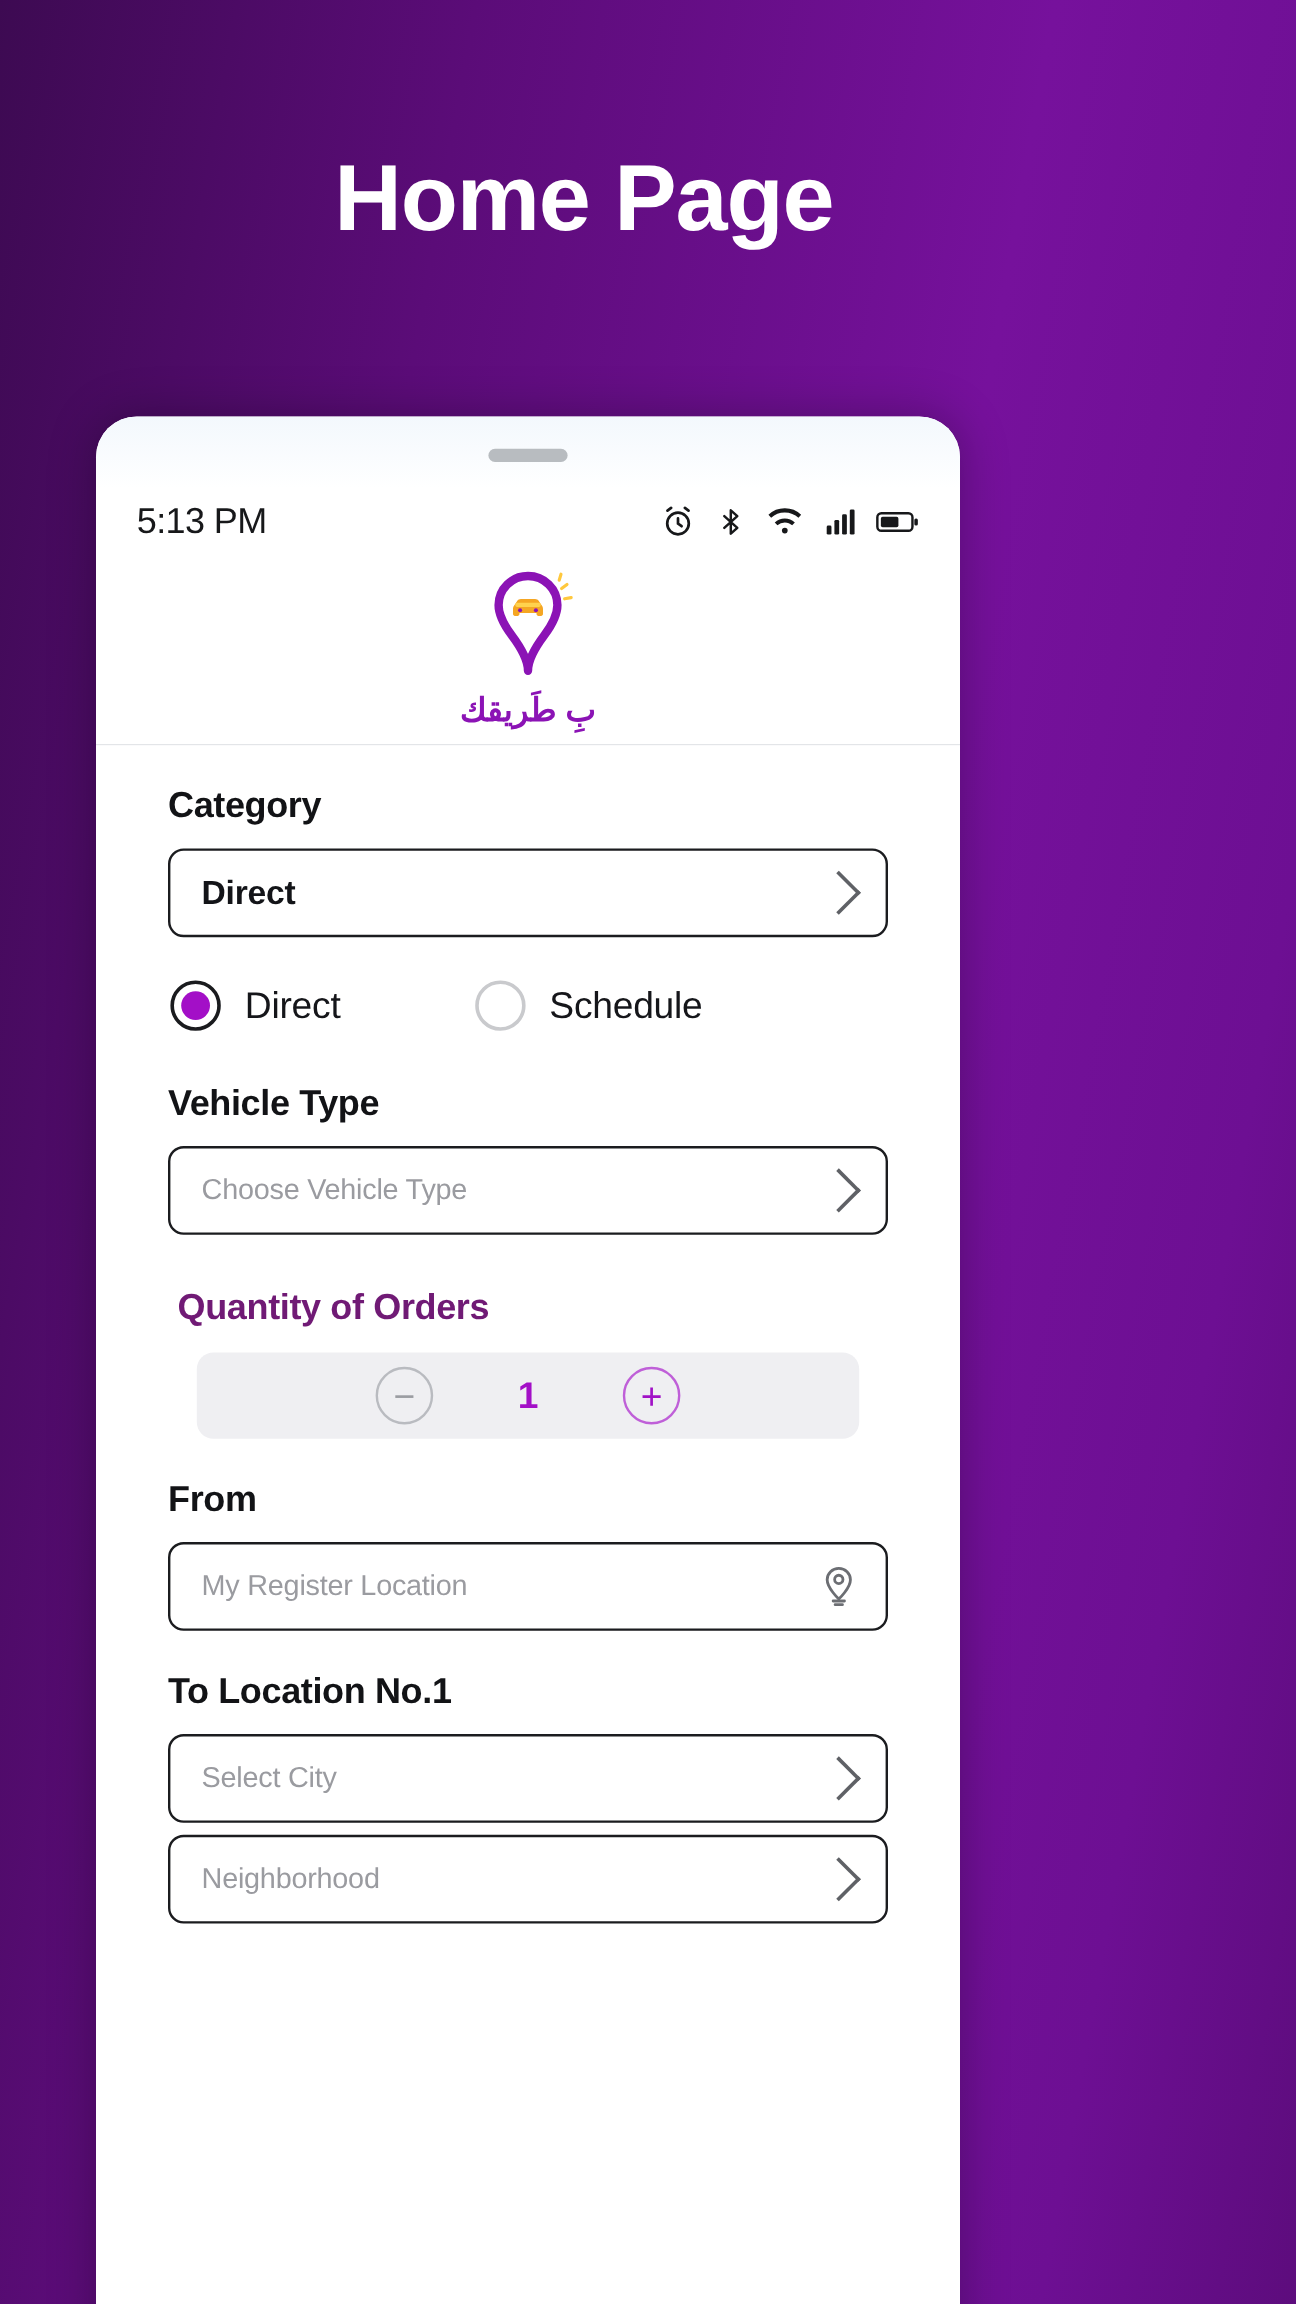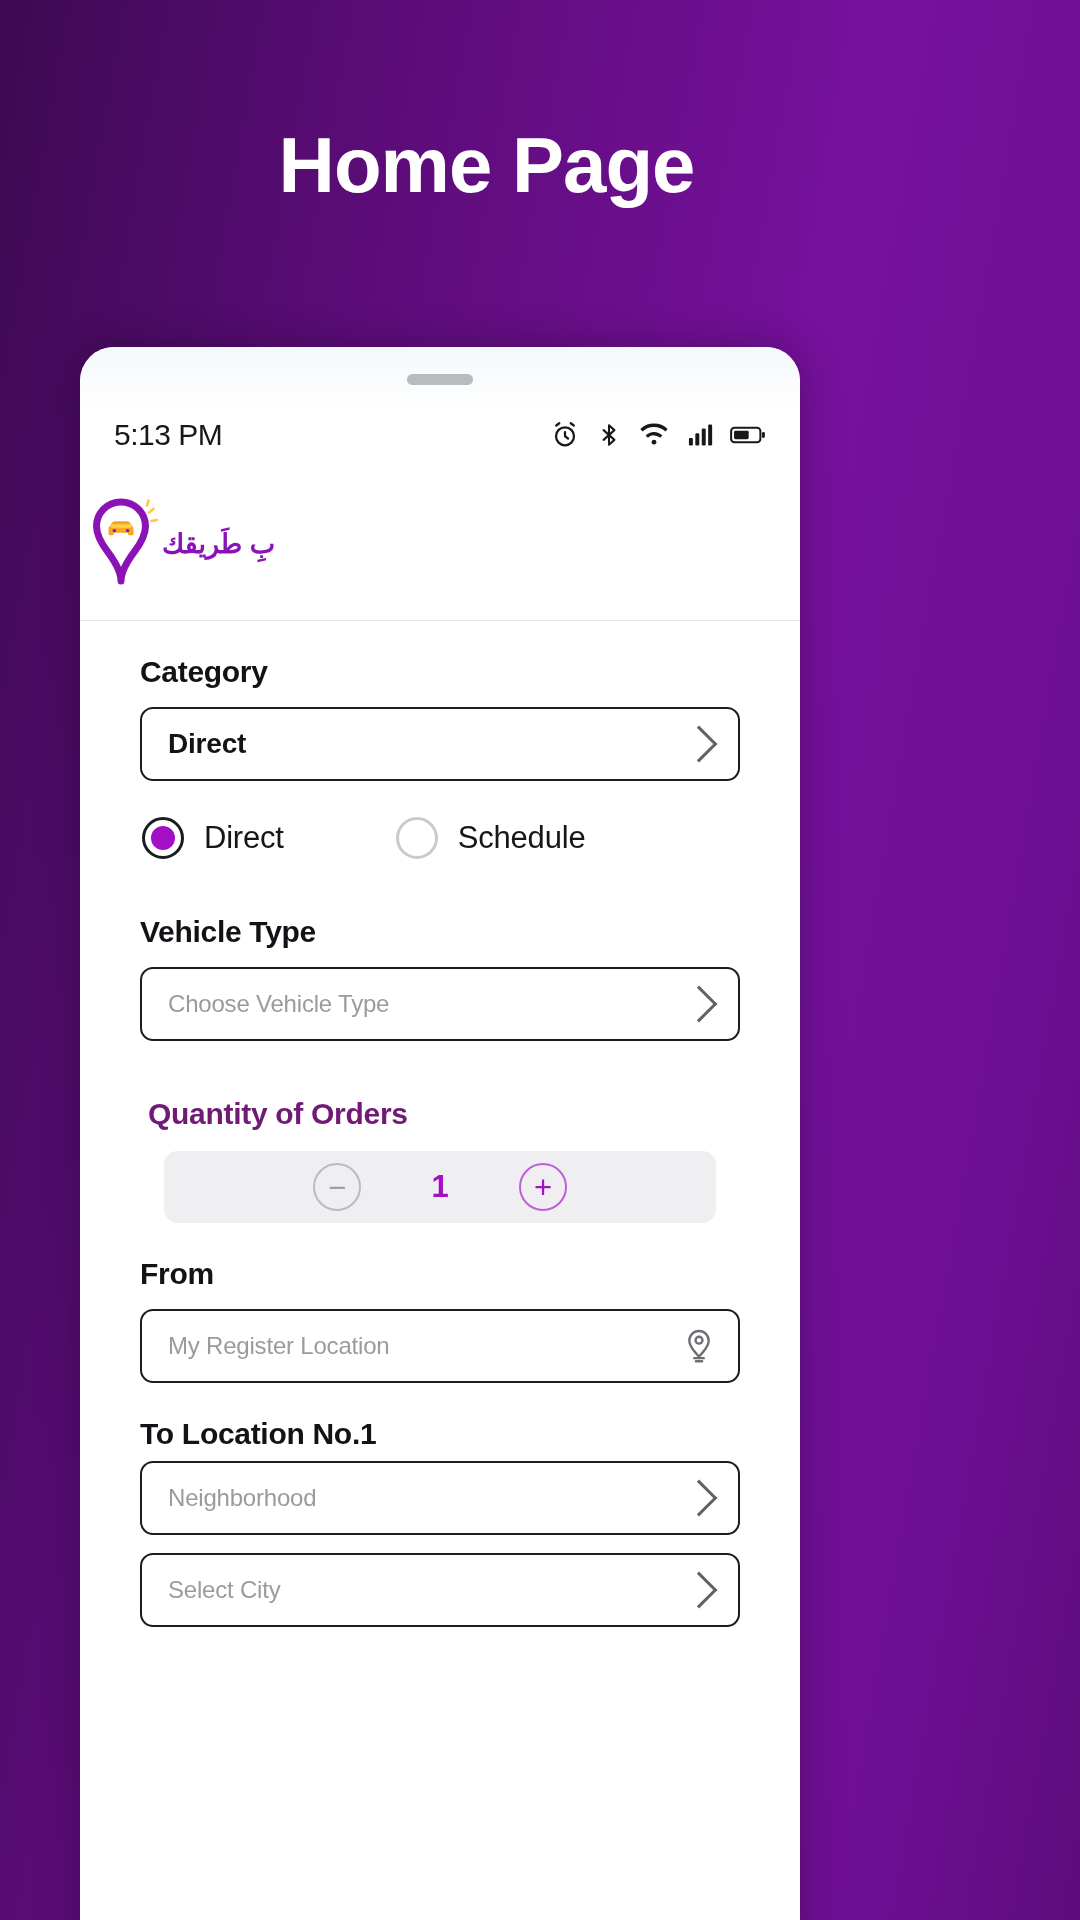--- a/index.html
+++ b/index.html
@@ -90,21 +90,21 @@
   .status-icons svg { display: block; }
 
   
   .logo-wrap {
     position: absolute;
     top: 122px;
     left: 0;
     width: 100%;
     height: 148px;
     display: flex;
-    flex-direction: row;
+    flex-direction: column;
     align-items: center;
     justify-content: flex-start;
   }
 
   .logo-mark { margin-top: 2px; }
 
   .logo-text {
     margin-top: 2px;
     color: #8b13b5;
     font-size: 27px;
@@ -259,21 +259,21 @@
     font-weight: bold;
     color: #a30fc7;
     min-width: 22px;
     text-align: center;
   }
 
   .pin-btn svg { display: block; }
 
   .mt-18 { margin-top: 18px; }
   .mt-34 { margin-top: 34px; }
-  .mt-44 { margin-top: 56px; }
+  .mt-44 { margin-top: 44px; }
   .mt-10 { margin-top: 10px; }
 </style>
 </head>
 <body>
 
 <div class="hero-title">Home Page</div>
 
 <div class="phone">
 
   <div class="phone-top-shade"></div>
@@ -397,24 +397,24 @@
             <circle cx="12" cy="8.8" r="2.5"></circle>
             <path d="M8.6 21.8h6.8" stroke-linecap="round"></path>
             <path d="M9.8 24h4.4" stroke-linecap="round"></path>
           </svg>
         </span>
       </div>
     </div>
 
     <div class="mt-34">
       <div class="field-label">To Location No.1</div>
+      <div class="input-box mt-18">
+        <span class="input-placeholder">Select City</span>
+        <span class="chev"></span>
+      </div>
       <div class="input-box mt-10">
         <span class="input-placeholder">Neighborhood</span>
         <span class="chev"></span>
       </div>
-      <div class="input-box mt-18">
-        <span class="input-placeholder">Select City</span>
-        <span class="chev"></span>
-      </div>
     </div>
 
   </div>
 </div>
 
 </body></html>

